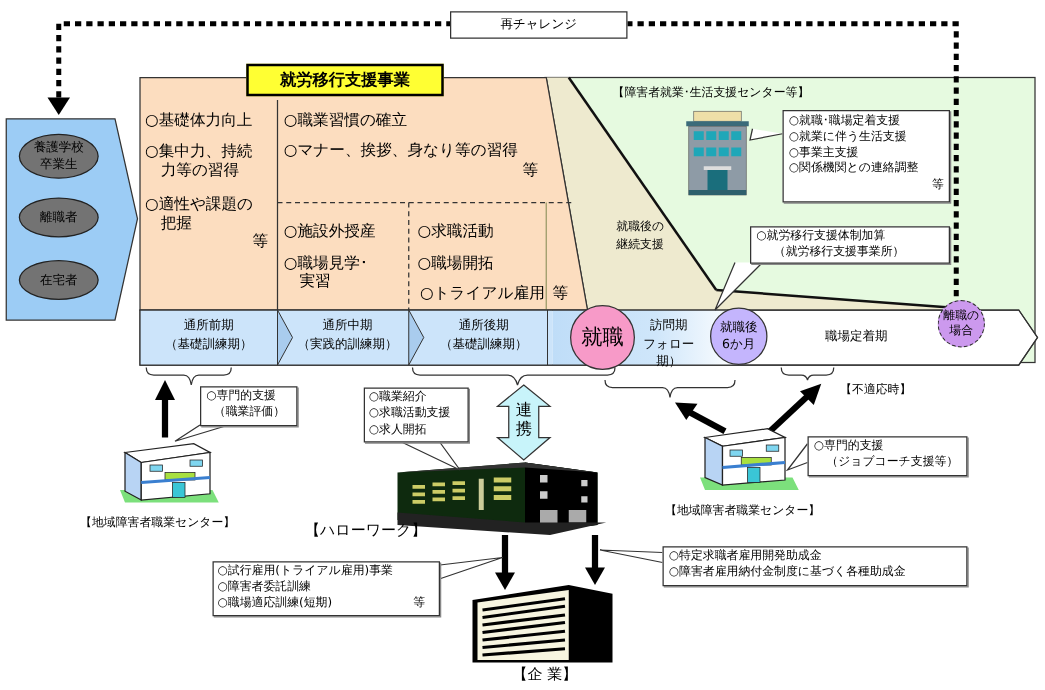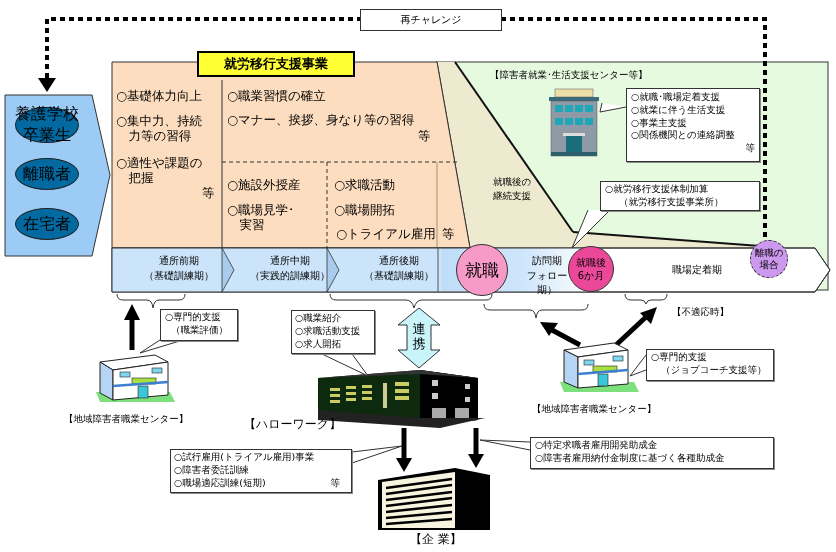--- a/index.html
+++ b/index.html
@@ -4,23 +4,23 @@
 <style>
   html,body{margin:0;padding:0;background:#fff;}
   body{width:836px;height:552px;position:relative;overflow:hidden;font-family:"DejaVu Sans",sans-serif;color:#000;}
   .abs{position:absolute;}
   svg.bg{position:absolute;left:0;top:0;}
   .t{position:absolute;white-space:nowrap;line-height:1.25;}
   .s10{font-size:10px;}
   .s9{font-size:9.5px;}
   .s12{font-size:12.5px;}
   .box{position:absolute;background:#fff;border:1px solid #333;box-shadow:1px 1px 0 #888;}
-  .oval{position:absolute;background:#0369a1;border:1.5px solid #222;border-radius:50%;display:flex;align-items:center;justify-content:center;text-align:center;font-size:16px;line-height:1.3;}
+  .oval{position:absolute;background:#737373;border:1.5px solid #222;border-radius:50%;display:flex;align-items:center;justify-content:center;text-align:center;font-size:10px;line-height:1.3;}
   .circle{position:absolute;border-radius:50%;border:1px solid #333;display:flex;align-items:center;justify-content:center;text-align:center;line-height:1.3;}
-  .phase{position:absolute;text-align:center;font-size:10px;line-height:1.45;padding-left:12px;}
+  .phase{position:absolute;text-align:center;font-size:10px;line-height:1.45;}
   .lines div{line-height:1.35;}
 </style>
 </head>
 <body>
 
 <svg class="bg" width="836" height="552" viewBox="0 0 836 552">
 
   <rect x="436" y="62" width="392" height="228" fill="#E6FAE0" stroke="#333" stroke-width="1"></rect>
 
   <polygon points="437,62 455,62 573,232 753,246 753,248 470,248" fill="#EEEACF" stroke="none"></polygon>
@@ -228,21 +228,21 @@
 </div>
 <div class="phase" style="left:505px;top:254px;width:60px;">
   <div>訪問期</div>
   <div>フォロー期）</div>
 </div>
 <div class="phase" style="left:640px;top:263px;width:90px;">
   <div>職場定着期</div>
 </div>
 
 <div class="circle" style="left:456px;top:244px;width:50px;height:50px;background:#F79AC8;font-size:17px;">就職</div>
-<div class="circle" style="left:568px;top:246px;width:44px;height:44px;background:#ec4899;font-size:10px;white-space:pre;">就職後
+<div class="circle" style="left:568px;top:246px;width:44px;height:44px;background:#c4b5fd;font-size:10px;white-space:pre;">就職後
 6か月</div>
 <div class="circle" style="left:750px;top:240px;width:36px;height:36px;background:#CC99EE;font-size:9.5px;border:1px dashed #333;white-space:pre;">離職の
 場合</div>
 
 <div class="box lines s9" style="left:160px;top:309px;width:78px;height:32px;padding:1px 4px;box-sizing:border-box;">
   <div>○専門的支援</div>
   <div style="padding-left:6px;">（職業評価）</div>
 </div>
 <div class="t s9" style="left:64px;top:413px;">【地域障害者職業センター】</div>
 

